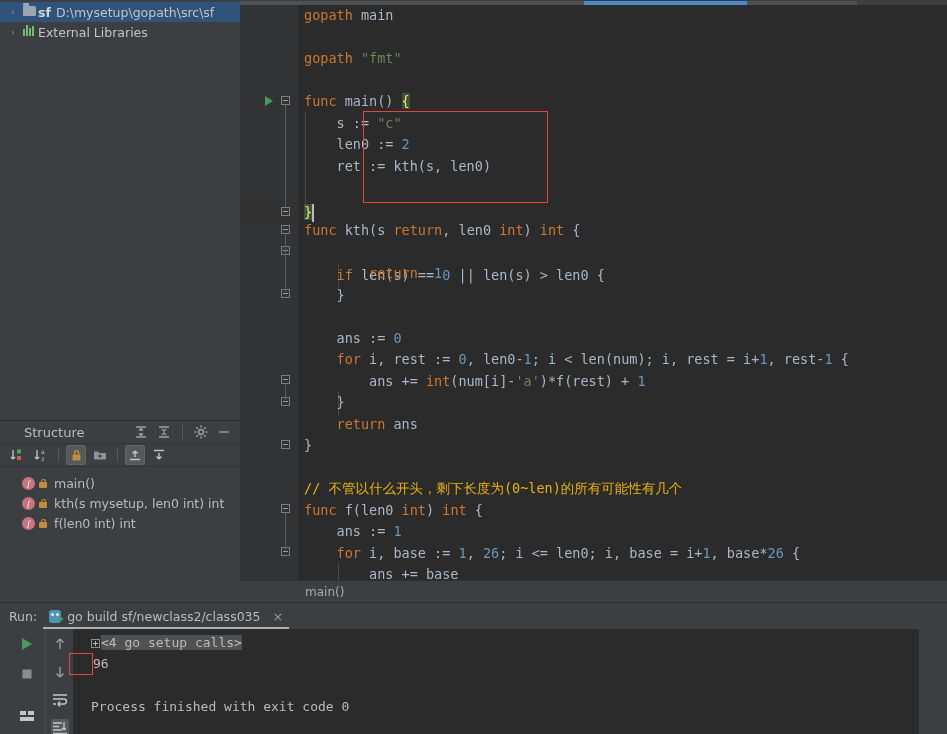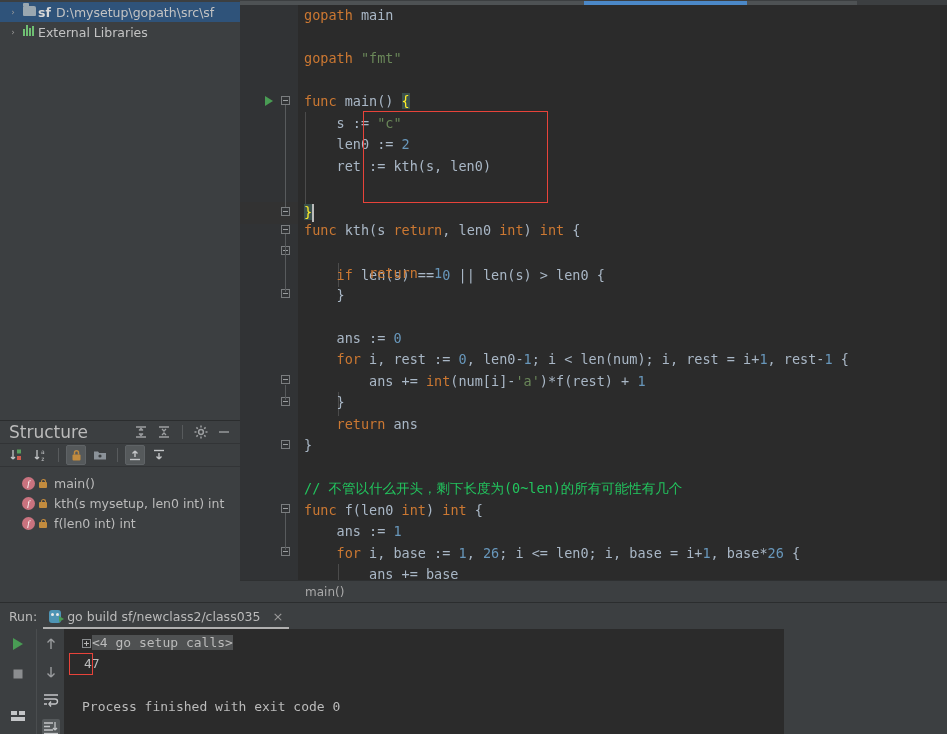--- a/index.html
+++ b/index.html
@@ -33,21 +33,21 @@
   .folder-ico:before { content:""; position:absolute; left:0; top:-3px; width:6px; height:3px; background:#9aa7b0; border-radius:1px 1px 0 0; }
   .lib-ico { display:inline-block; width:12px; height:11px; position:relative; }
   .lib-ico i { position:absolute; bottom:0; width:2px; background:#6fbf73; }
   .scratch-ico { display:inline-block; width:13px; height:12px; position:relative; }
   .scratch-ico .pg { position:absolute; left:0; top:0; width:9px; height:11px; background:#8c9097; border-radius:1px; }
   .scratch-ico .clk { position:absolute; right:-1px; bottom:-1px; width:8px; height:8px; border-radius:50%; background:#4aa8c4; border:1px solid #2d2f31; }
 
   
   .structure { position: absolute; left: 0; top: 420px; width: 240px; height: 182px; background: #3c3f41; border-top: 1px solid #2b2d2e; }
   .st-header { display:flex; align-items:center; height:22px; padding:0 4px 0 9px; }
-  .st-title { font-size: 17px; color: #bbbbbb; flex: 1; }
+  .st-title { font-size: 13px; color: #bbbbbb; flex: 1; margin-left: 15px; }
   .st-hicons { display:flex; align-items:center; gap: 7px; padding-right: 4px; }
   .hicon { width: 16px; height: 16px; position: relative; opacity: .85; }
   .divider-v { width:1px; height:14px; background:#585b5d; margin:0 3px; }
 
   .st-toolbar { display:flex; align-items:center; height:24px; padding-left:7px; gap:4px;
     border-top:1px solid #323436; border-bottom:1px solid #323436; background:#3c3f41; }
   .tb-btn { width:20px; height:20px; display:flex; align-items:center; justify-content:center; border-radius:2px; position:relative; }
   .tb-btn.active { background: #55595b; border:1px solid #5f6366; }
 
   .st-list { padding-top: 6px; font-size: 12.5px; }
@@ -70,21 +70,21 @@
 
   .codeline { position:absolute; left:0; height:21.5px; line-height:21.5px; white-space:pre;
     font-family:"DejaVu Sans Mono", monospace; font-size:13.5px; color:#a9b7c6; padding-left:6px; }
   .cur-line-bg { position:absolute; left:0; right:0; height:21.5px; background:#323232; }
 
   .kw   { color:#cc7832; }
   .str  { color:#6a8759; }
   .num  { color:#6897bb; }
   .fn   { color:#ffc66d; }
   .id   { color:#a9b7c6; }
-  .cmt  { color:#22c55e;margin-top:32px; }
+  .cmt  { color:#eab308;margin-top:32px; }
   .brace-hl { background:#3b514d; color:#ffef28; }
 
   .fold { position:absolute; width:11px; height:11px; left:41px; }
   .fold .sq { position:absolute; left:0; top:0; width:9px; height:9px; border:1px solid #7a7d7f; background:#313335; }
   .fold .mn { position:absolute; left:2px; top:4px; width:5px; height:1px; background:#9a9d9f; }
   .fold-line { position:absolute; left:45px; width:1px; background:#585b5d; }
   .run-arrow { position:absolute; left:25px; width:0; height:0; border-left:8px solid #499c54;
     border-top:5px solid transparent; border-bottom:5px solid transparent; }
 
   .indent-guide { position:absolute; width:1px; background:#4b4b4b; }
@@ -102,21 +102,21 @@
   .run-label { margin-right: 6px; }
   .run-tab { display:flex; align-items:center; gap:6px; height:26px; padding:0 6px; position:relative; }
   .run-tab .underline { position:absolute; left:0; bottom:0; height:2px; width:100%; background:#b0b0b0; }
   .go-ico { width:12px; height:13px; background:#4e94b4; border-radius:3px; position:relative; }
   .go-ico:after { content:""; position:absolute; right:-3px; bottom:1px; border-left:5px solid #499c54;
      border-top:3px solid transparent; border-bottom:3px solid transparent; }
   .go-ico .eye { position:absolute; left:2px; top:3px; width:3px; height:3px; background:#e8e8e8; border-radius:50%; }
   .go-ico .eye2 { position:absolute; left:7px; top:3px; width:3px; height:3px; background:#e8e8e8; border-radius:50%; }
   .close-x { color:#9a9a9a; font-size:13px; margin-left:6px; }
 
-  .run-body { position:absolute; left:0; top:26px; width:784px; height:106px; display:flex; }
+  .run-body { position:absolute; left:0; top:26px; width:919px; height:106px; display:flex;padding-left:9px; }
   .run-tools { width:36px; background:#3c3f41; display:flex; flex-direction:column; align-items:center; padding-top:6px; gap:12px; }
   .run-tools2 { width:28px; background:#3c3f41; display:flex; flex-direction:column; align-items:center; padding-top:6px; gap:10px; border-left:1px solid #4a4d4f;}
   .console { flex:1; background:#2b2b2b; position:relative; font-family:"DejaVu Sans Mono", monospace; font-size:13px; color:#bbbbbb; }
   .cons-line { position:absolute; left:18px; white-space:pre; }
   .fold-box { display:inline-block; width:9px; height:9px; border:1px solid #8a8d8f; position:relative; margin-right:1px; vertical-align:middle; }
   .fold-box:before { content:""; position:absolute; left:3px; top:1px; width:1px; height:5px; background:#b5b5b5; }
   .fold-box:after  { content:""; position:absolute; left:1px; top:3px; width:5px; height:1px; background:#b5b5b5; }
   .sel-grey { background:#4f5152; }
   .tool-ico { width:18px; height:18px; position:relative; }
   .tb-sep { width:20px; height:1px; background:#55585a; }
@@ -434,19 +434,19 @@
           <svg width="18" height="18" viewBox="0 0 18 18">
               <path d="M2 4h9M2 7.5h6M2 11h9" stroke="#c3c5c7" stroke-width="1.3"></path>
               <path d="M13 3v8M13 11l-2-2M13 11l2-2" stroke="#c3c5c7" stroke-width="1.3" fill="none"></path>
               <path d="M2 14.5h14" stroke="#c3c5c7" stroke-width="1.3"></path>
             </svg>
         </span>
       </div>
 
       <div class="console">
         <div class="cons-line" style="top:6px;"><span class="fold-box"></span><span class="sel-grey">&lt;4 go setup calls&gt;</span></div>
-        <div class="cons-line" style="top:27px; left:20px;"><span>47</span></div>
+        <div class="cons-line" style="top:27px; left:20px;"><span>96</span></div>
         <div class="red-box" style="left:69px; top:653px; width:24px; height:22px; position:fixed;"></div>
         <div class="cons-line" style="top:70px;">Process finished with exit code 0</div>
       </div>
     </div>
   </div>
 </div>
 
 </body></html>

